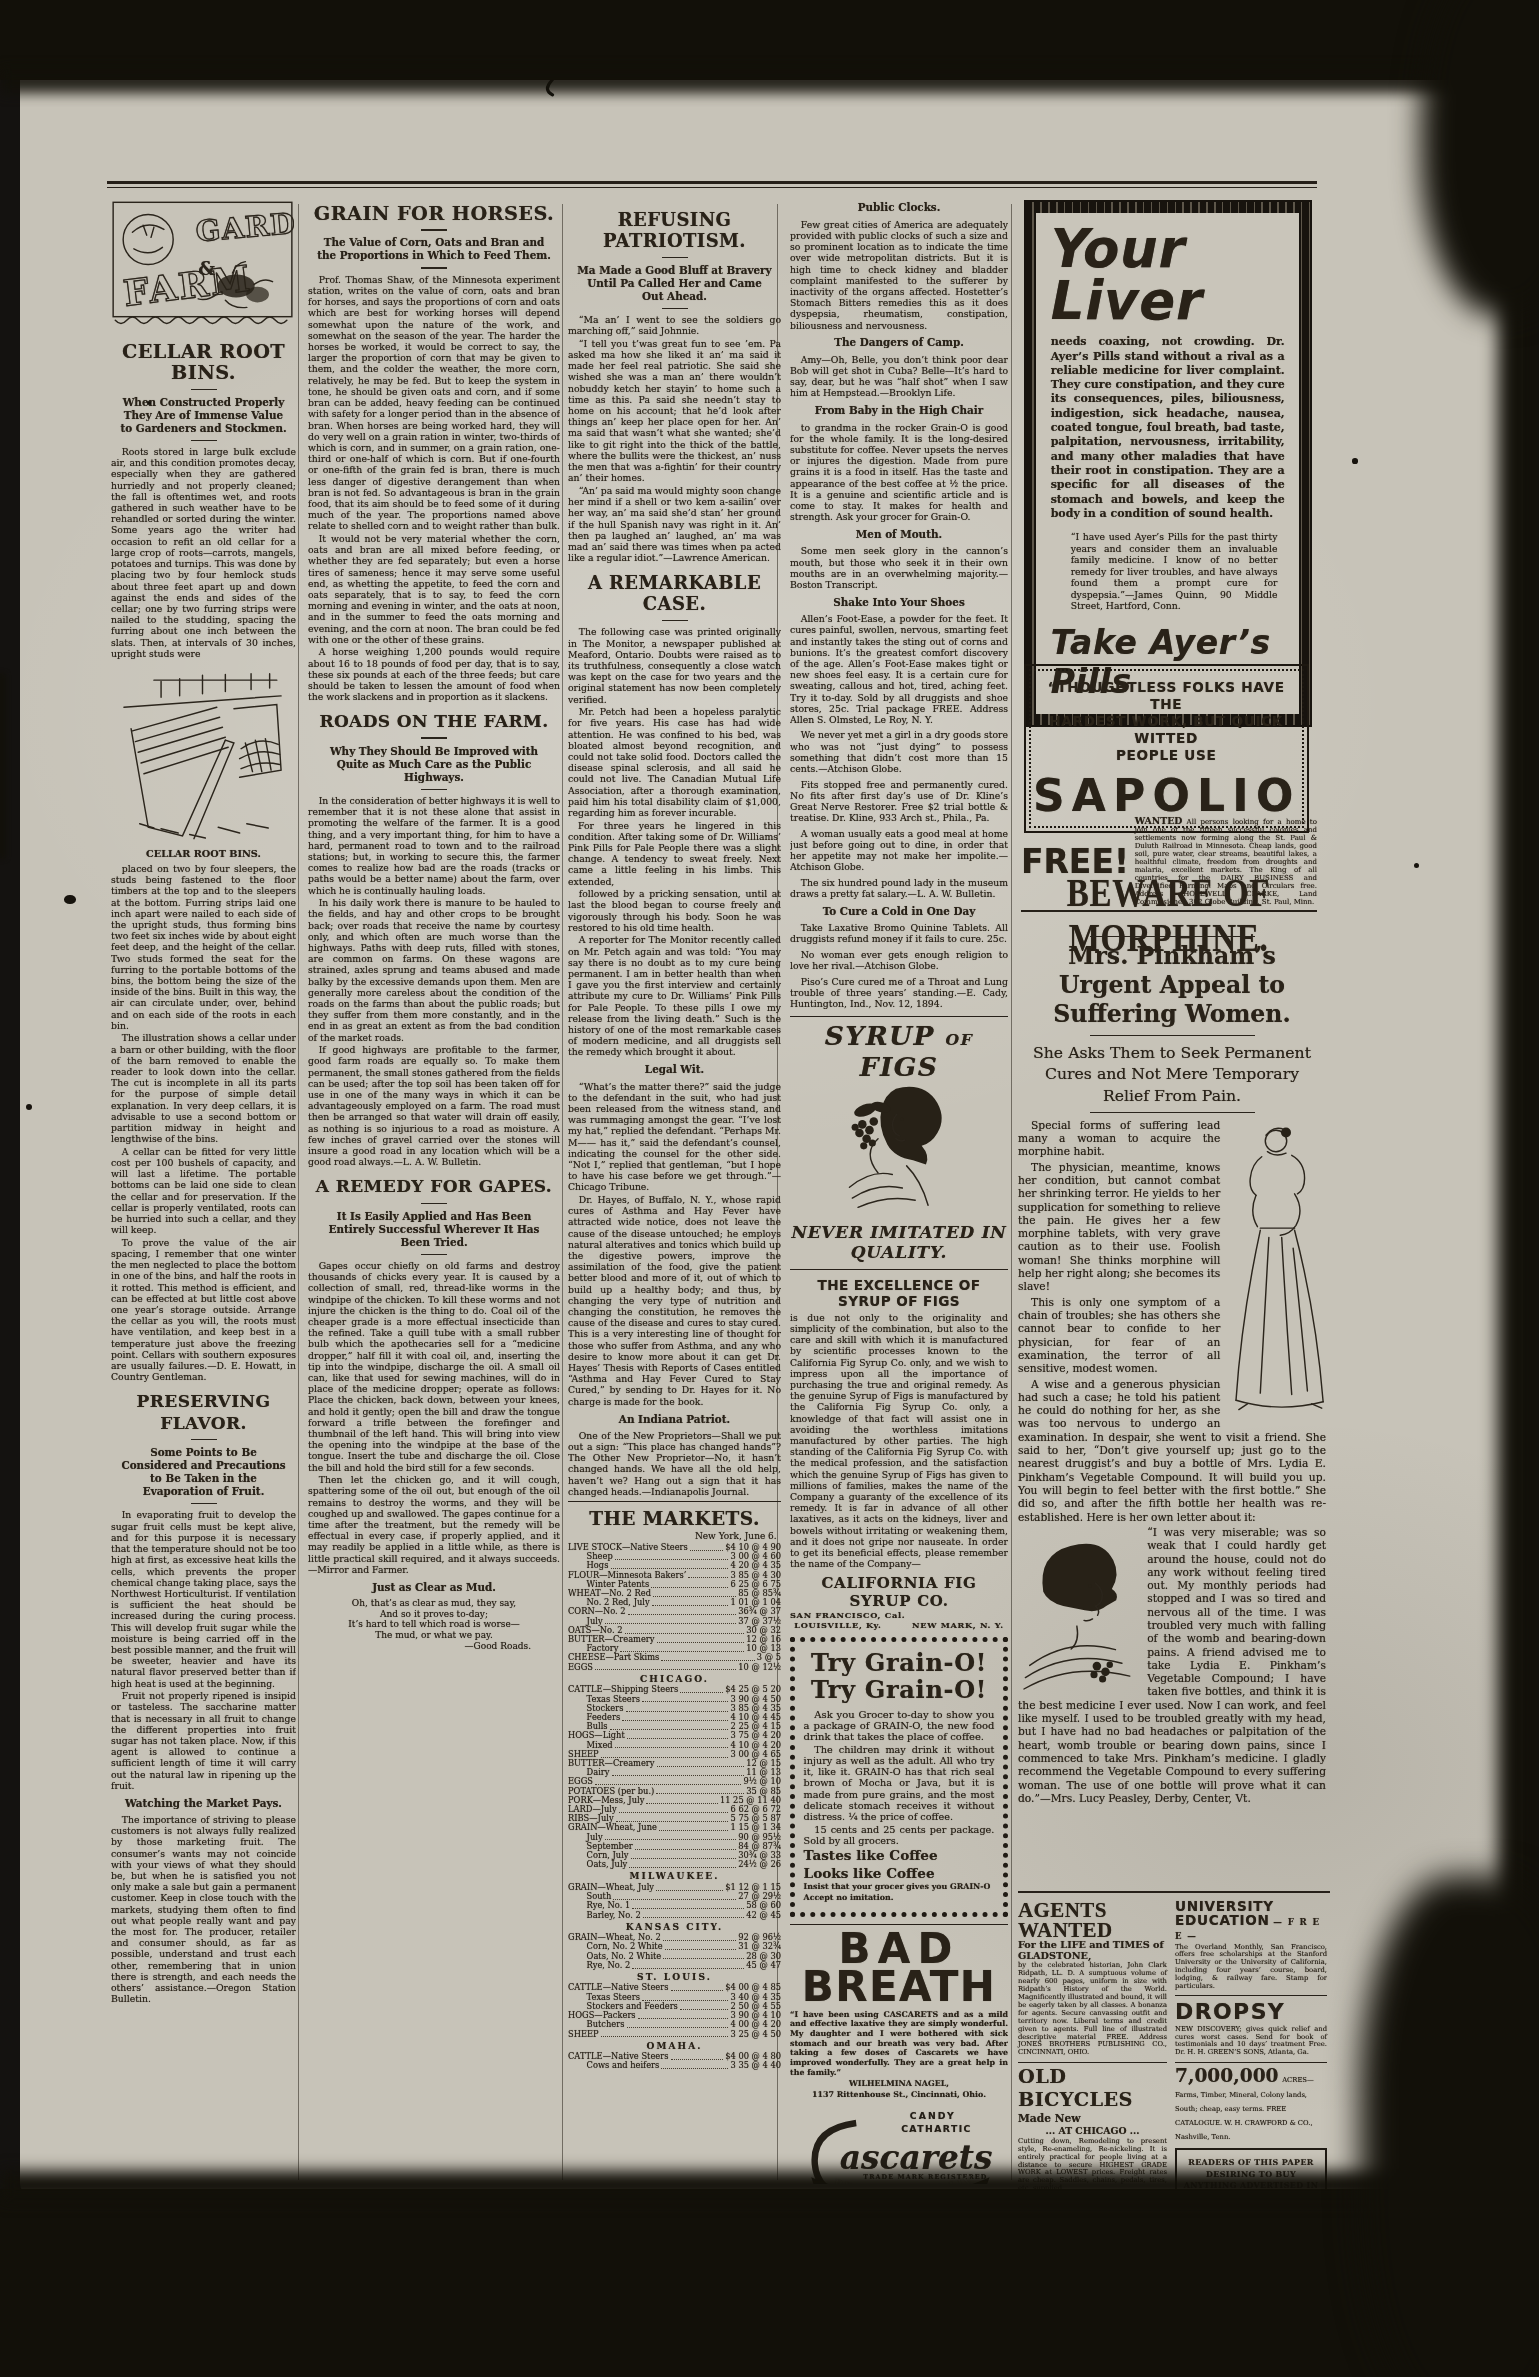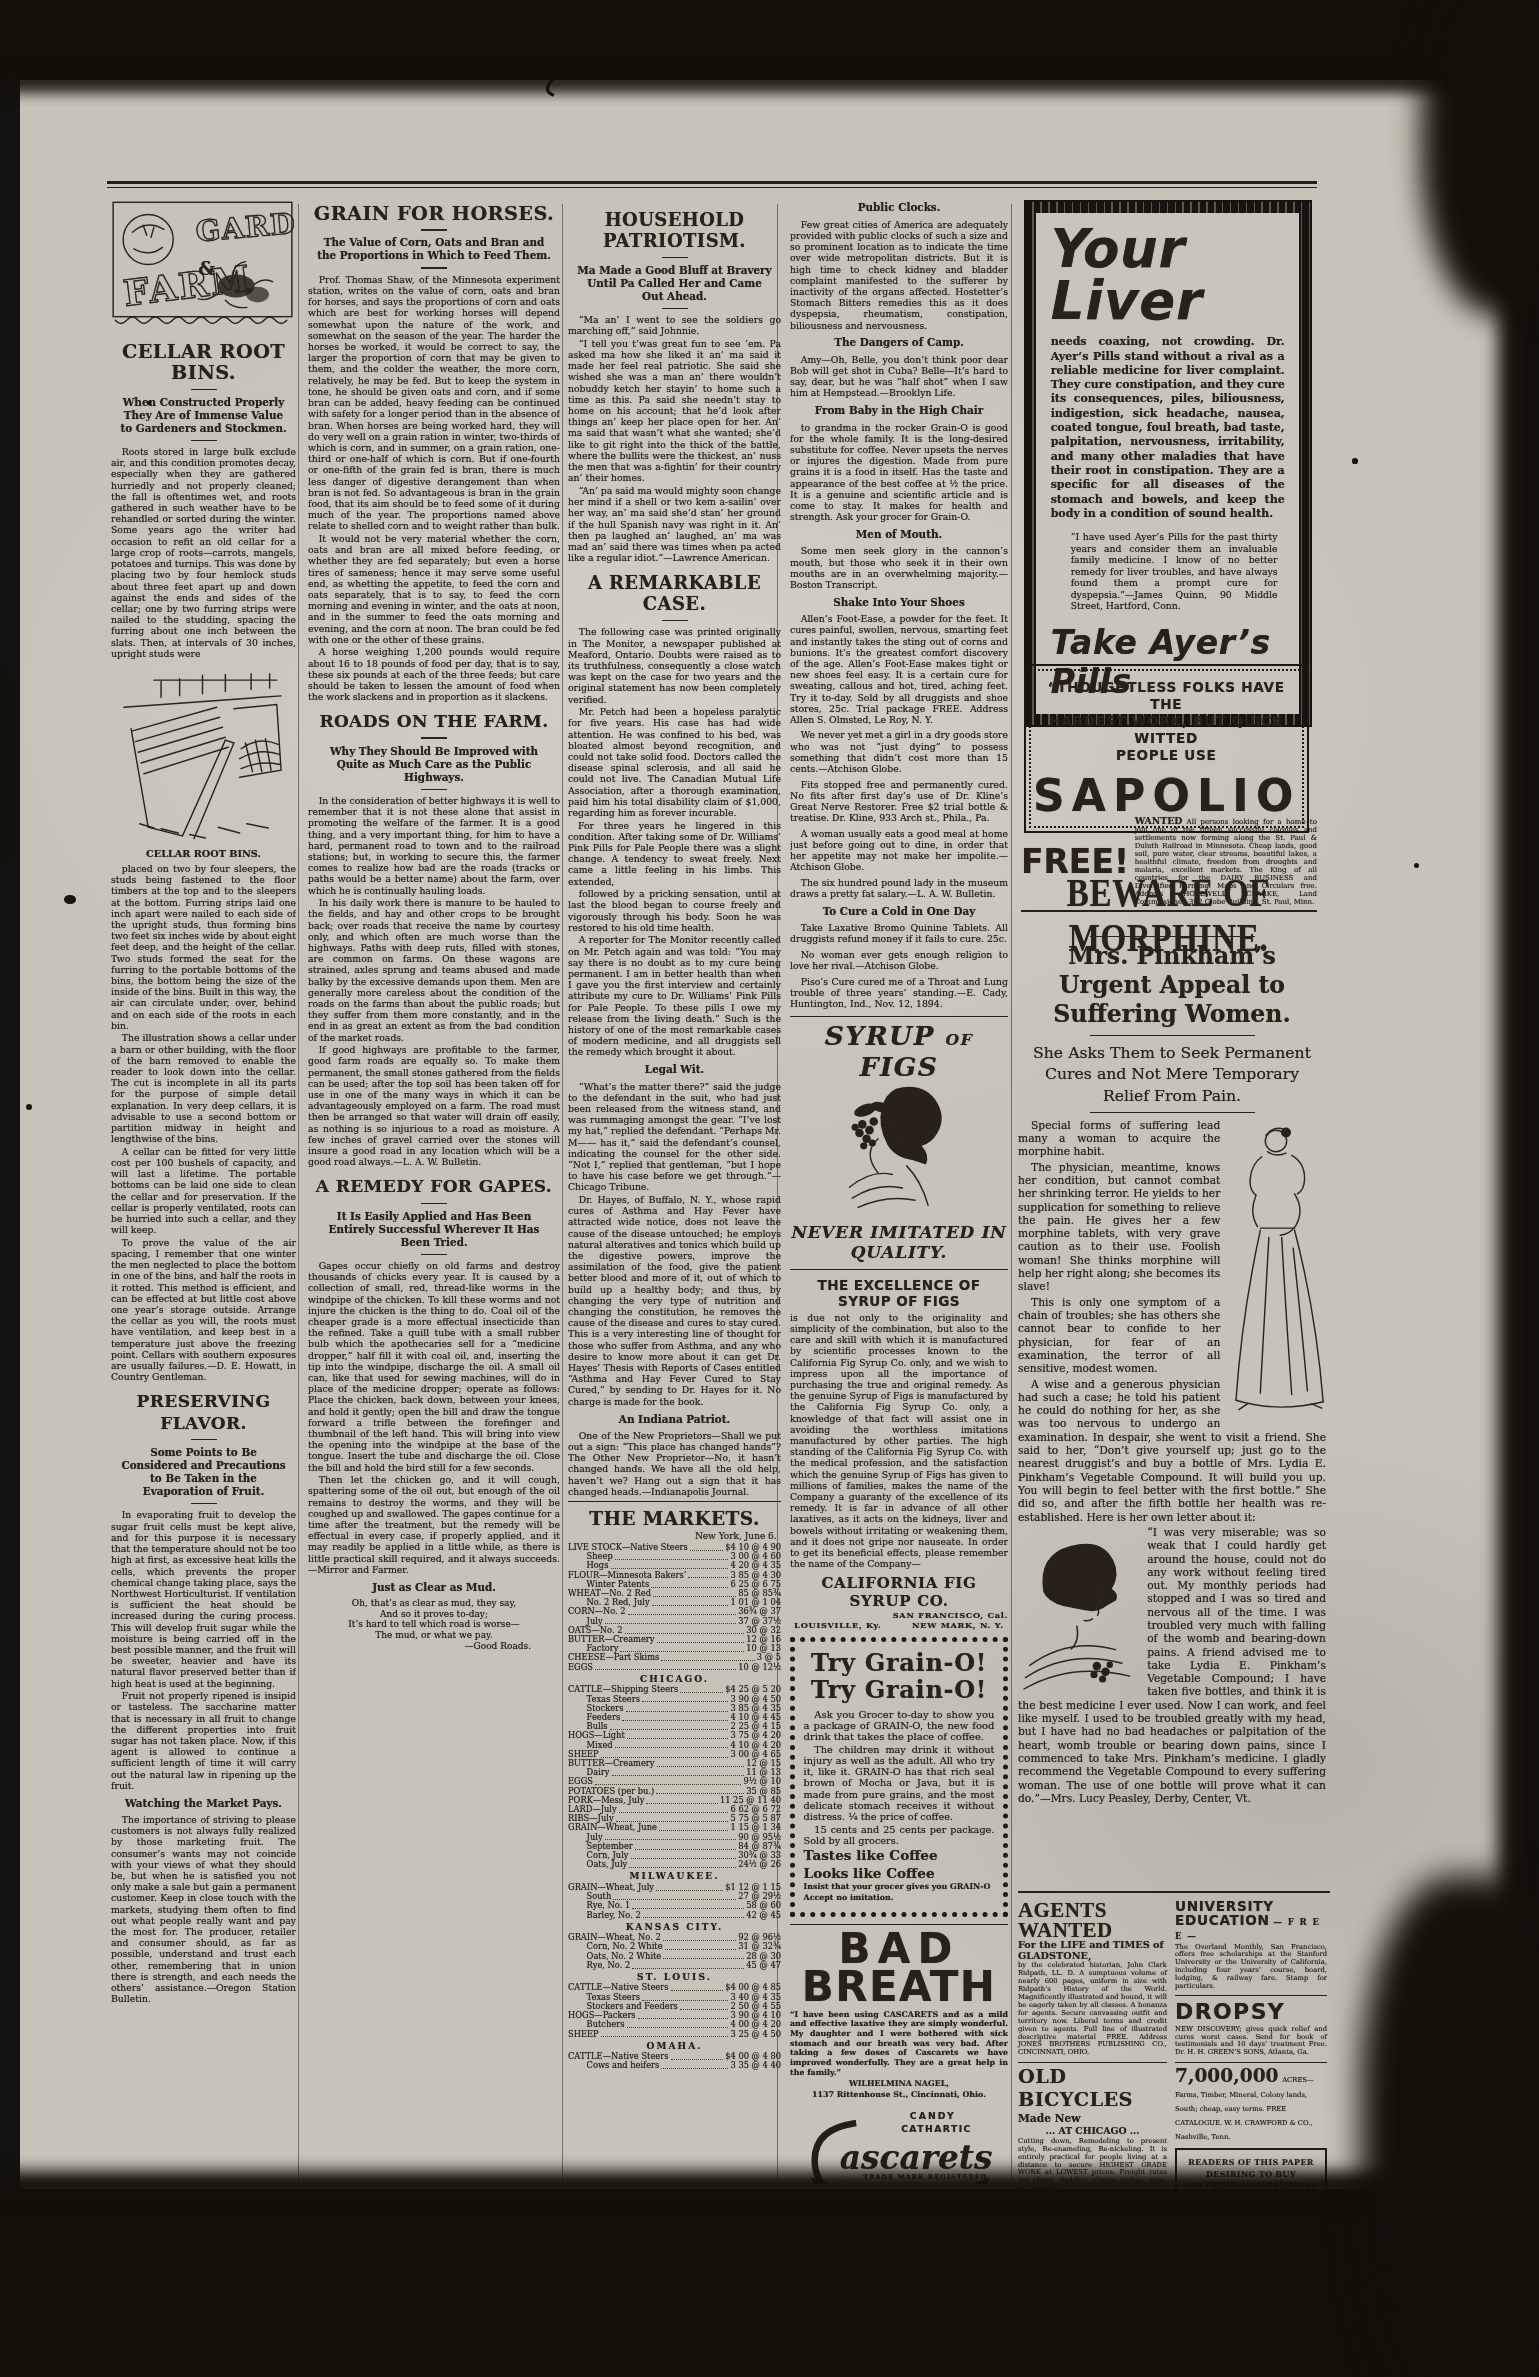--- a/index.html
+++ b/index.html
@@ -49,21 +49,21 @@
   .mrow .lead{flex:1;border-bottom:0.7px dotted #453c2e;margin:0 2.1px 1.4px;}
   .mrow .val{white-space:nowrap;}
   .mrow.ind{padding-left:18.6px;}
   .mrow.mc{display:block;text-align:center;font-weight:bold;letter-spacing:2.1px;font-size:9px;margin:2.9px 0 1.4px;}
   
   .figsbox{border-top:1.4px solid #262019;border-bottom:1.4px solid #262019;padding:4.3px 0;margin:7.2px 0;}
   .figs-head{font-size:26.5px;font-weight:bold;font-style:italic;text-align:center;letter-spacing:1.4px;line-height:27px;}
   .figs-tag{font-size:17px;font-weight:bold;font-style:italic;text-align:center;letter-spacing:0.7px;margin:2.9px 0;}
   .figs-exc{font-size:13.6px;font-weight:bold;text-align:center;letter-spacing:0.4px;margin:5.7px 0 2.9px;font-family:"DejaVu Sans",sans-serif;}
   .figs-co{font-size:15px;font-weight:bold;text-align:center;letter-spacing:0.7px;margin:4.3px 0 0;}
-  .figs-city{font-size:8.2px;font-weight:bold;text-align:right;letter-spacing:0.7px;}
+  .figs-city{font-size:8.2px;font-weight:bold;text-align:left;letter-spacing:0.7px;}
   .figs-cities{display:flex;justify-content:space-between;font-size:8.2px;font-weight:bold;padding:0 4.3px;letter-spacing:0.7px;}
   .grainbox{border:5px dotted #201b14;padding:7.2px 8.6px;margin:7.2px 0;}
   .graino-t{font-size:24px;font-weight:bold;text-align:center;line-height:27px;letter-spacing:0.7px;}
   .coffee{font-size:13.6px;font-weight:bold;margin:1.4px 0;}
   .tiny{font-size:7.9px;line-height:9.7px;text-align:justify;margin:1.4px 0;}
   .bad{font-family:"DejaVu Sans",sans-serif;font-weight:bold;text-align:center;line-height:.9;}
   .bad1{font-size:42px;letter-spacing:7.2px;}
   .bad2{font-size:42px;letter-spacing:1.4px;}
   .ayer-outer{position:absolute;left:5.7px;top:0;width:288px;background:
      repeating-linear-gradient(90deg,#17130e 0 6.4px,#5d564a 6.4px 7.9px);
@@ -199,21 +199,21 @@
       <div class="verse">
         <div>Oh, that’s as clear as mud, they say,</div>
         <div>And so it proves to-day;</div>
         <div>It’s hard to tell which road is worse—</div>
         <div>The mud, or what we pay.</div>
         <div style="text-align:right;padding-right:29px;">—Good Roads.</div>
       </div>
     </div>
 
     <div class="col" id="c3">
-      <div class="t" style="font-size:18px">HOUSEHOLD PATRIOTISM.</div>
+      <div class="t" style="font-size:18px">REFUSING PATRIOTISM.</div>
       <div class="dd"></div>
       <div class="s">Ma Made a Good Bluff at Bravery Until Pa Called Her and Came Out Ahead.</div>
       <div class="dd"></div>
       <p class="p">“Ma an’ I went to see the soldiers go marching off,” said Johnnie.</p>
       <p class="p">“I tell you t’was great fun to see ’em. Pa asked ma how she liked it an’ ma said it made her feel real patriotic. She said she wished she was a man an’ there wouldn’t nobuddy ketch her stayin’ to home such a time as this. Pa said she needn’t stay to home on his account; that he’d look after things an’ keep her place open for her. An’ ma said that wasn’t what she wanted; she’d like to git right into the thick of the battle, where the bullits were the thickest, an’ nuss the men that was a-fightin’ for their country an’ their homes.</p>
       <p class="p">“An’ pa said ma would mighty soon change her mind if a shell or two kem a-sailin’ over her way, an’ ma said she’d stan’ her ground if the hull Spanish navy was right in it. An’ then pa laughed an’ laughed, an’ ma was mad an’ said there was times when pa acted like a regular idiot.”—Lawrence American.</p>
       <div class="t" style="font-size:18px">A REMARKABLE CASE.</div>
       <div class="dd"></div>
       <p class="p">The following case was printed originally in The Monitor, a newspaper published at Meaford, Ontario. Doubts were raised as to its truthfulness, consequently a close watch was kept on the case for two years and the original statement has now been completely verified.</p>
       <p class="p">Mr. Petch had been a hopeless paralytic for five years. His case has had wide attention. He was confined to his bed, was bloated almost beyond recognition, and could not take solid food. Doctors called the disease spinal sclerosis, and all said he could not live. The Canadian Mutual Life Association, after a thorough examination, paid him his total disability claim of $1,000, regarding him as forever incurable.</p>

